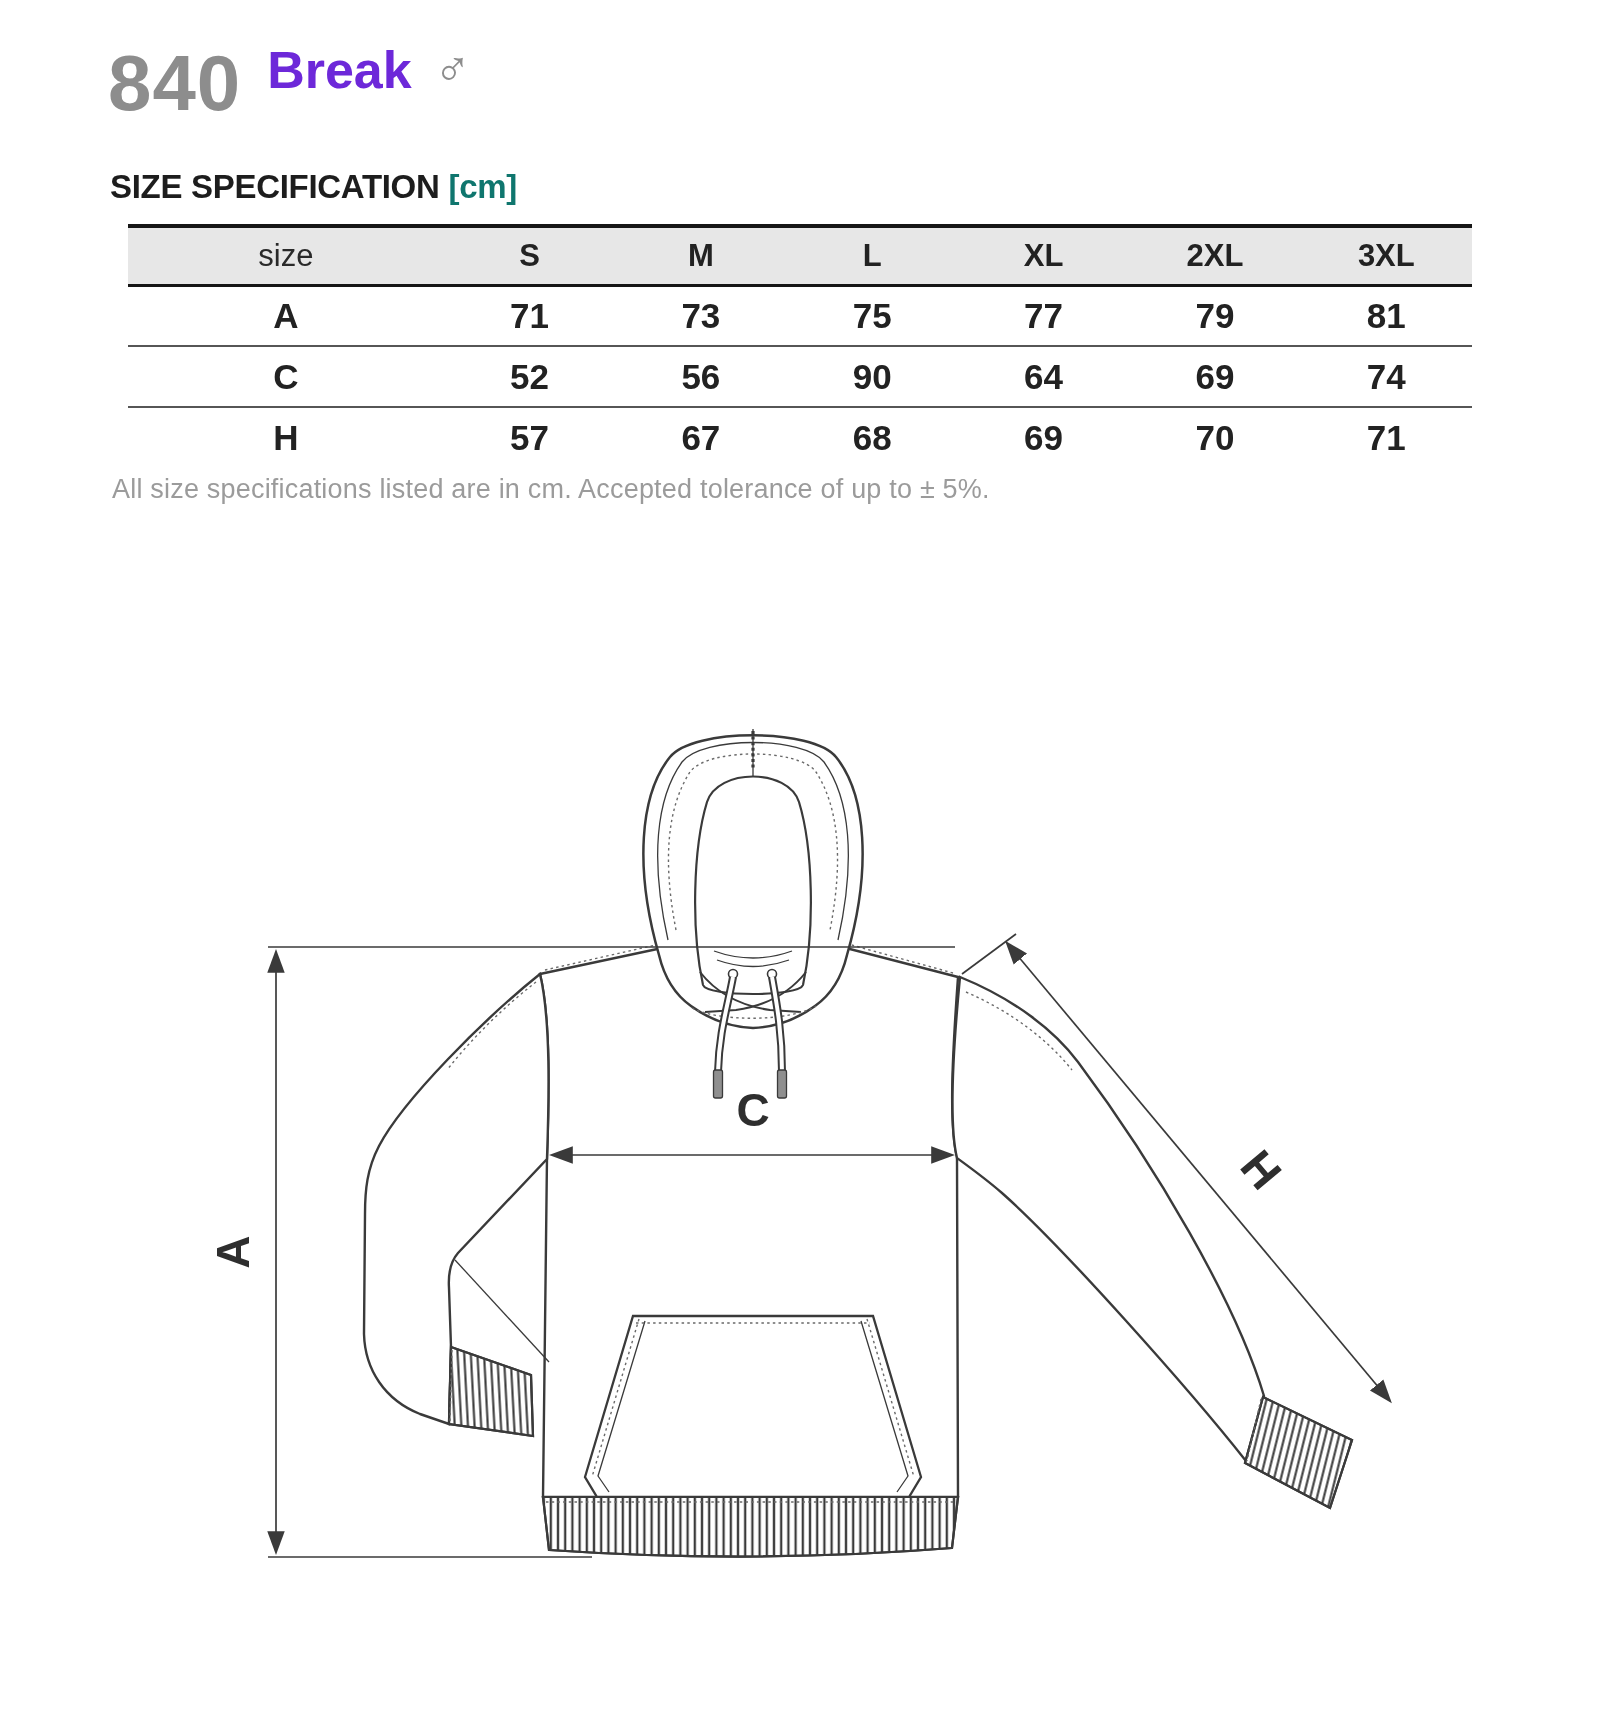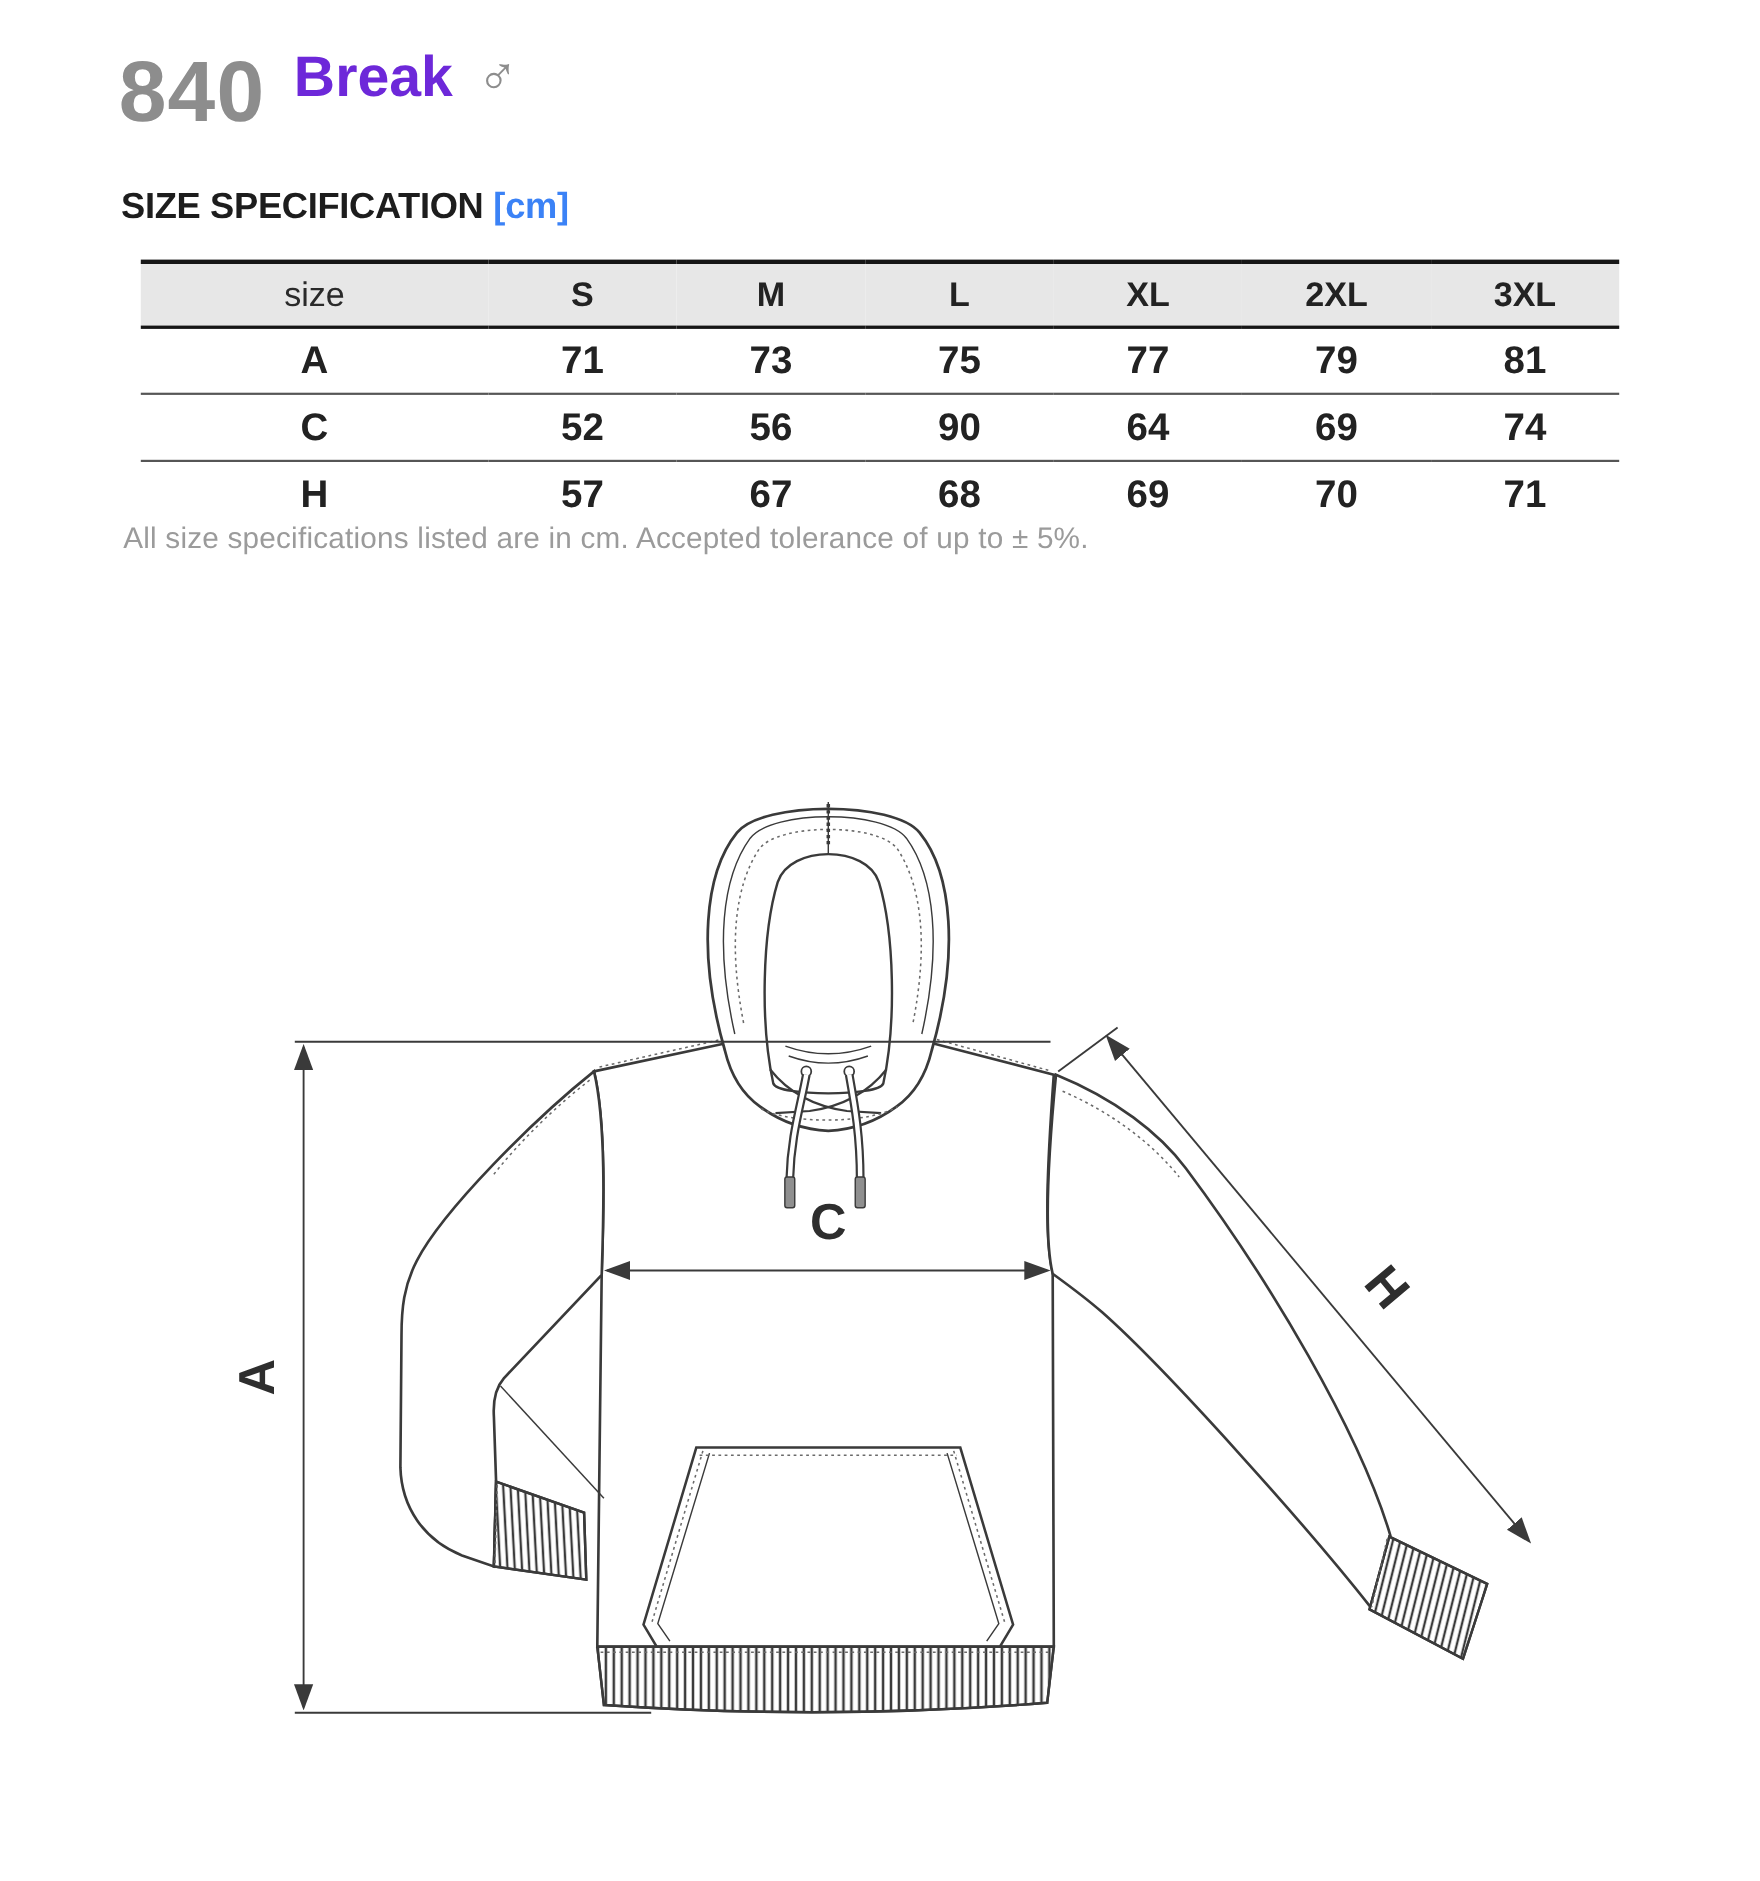--- a/index.html
+++ b/index.html
@@ -22,24 +22,24 @@
     font-size:52px;font-weight:800;color:#6d28d9;margin-left:26px;line-height:1;
   }
   .title-gender{
     font-size:50px;font-weight:400;color:#8d8d8d;margin-left:22px;line-height:1;
   }
   
   .spec-heading{
     position:absolute;left:110px;top:168px;margin:0;
     font-size:33px;font-weight:800;color:#1d1d1d;letter-spacing:-0.3px;
   }
-  .spec-heading .unit{color:#3b82f6;margin-left:9px;font-weight:800;}
+  .spec-heading .unit{color:#0f766e;margin-left:9px;font-weight:800;}
   
   table.size-table{
-    position:absolute;left:128px;top:236px;width:1344px;
+    position:absolute;left:128px;top:224px;width:1344px;
     border-collapse:collapse;table-layout:fixed;
   }
   table.size-table col.c-label{width:23.5%;}
   table.size-table thead tr{
     background:#e7e7e7;height:59px;
     border-top:4px solid #161616;border-bottom:3px solid #161616;
   }
   table.size-table th,table.size-table td{
     text-align:center;vertical-align:middle;color:#222;padding:0;
   }

